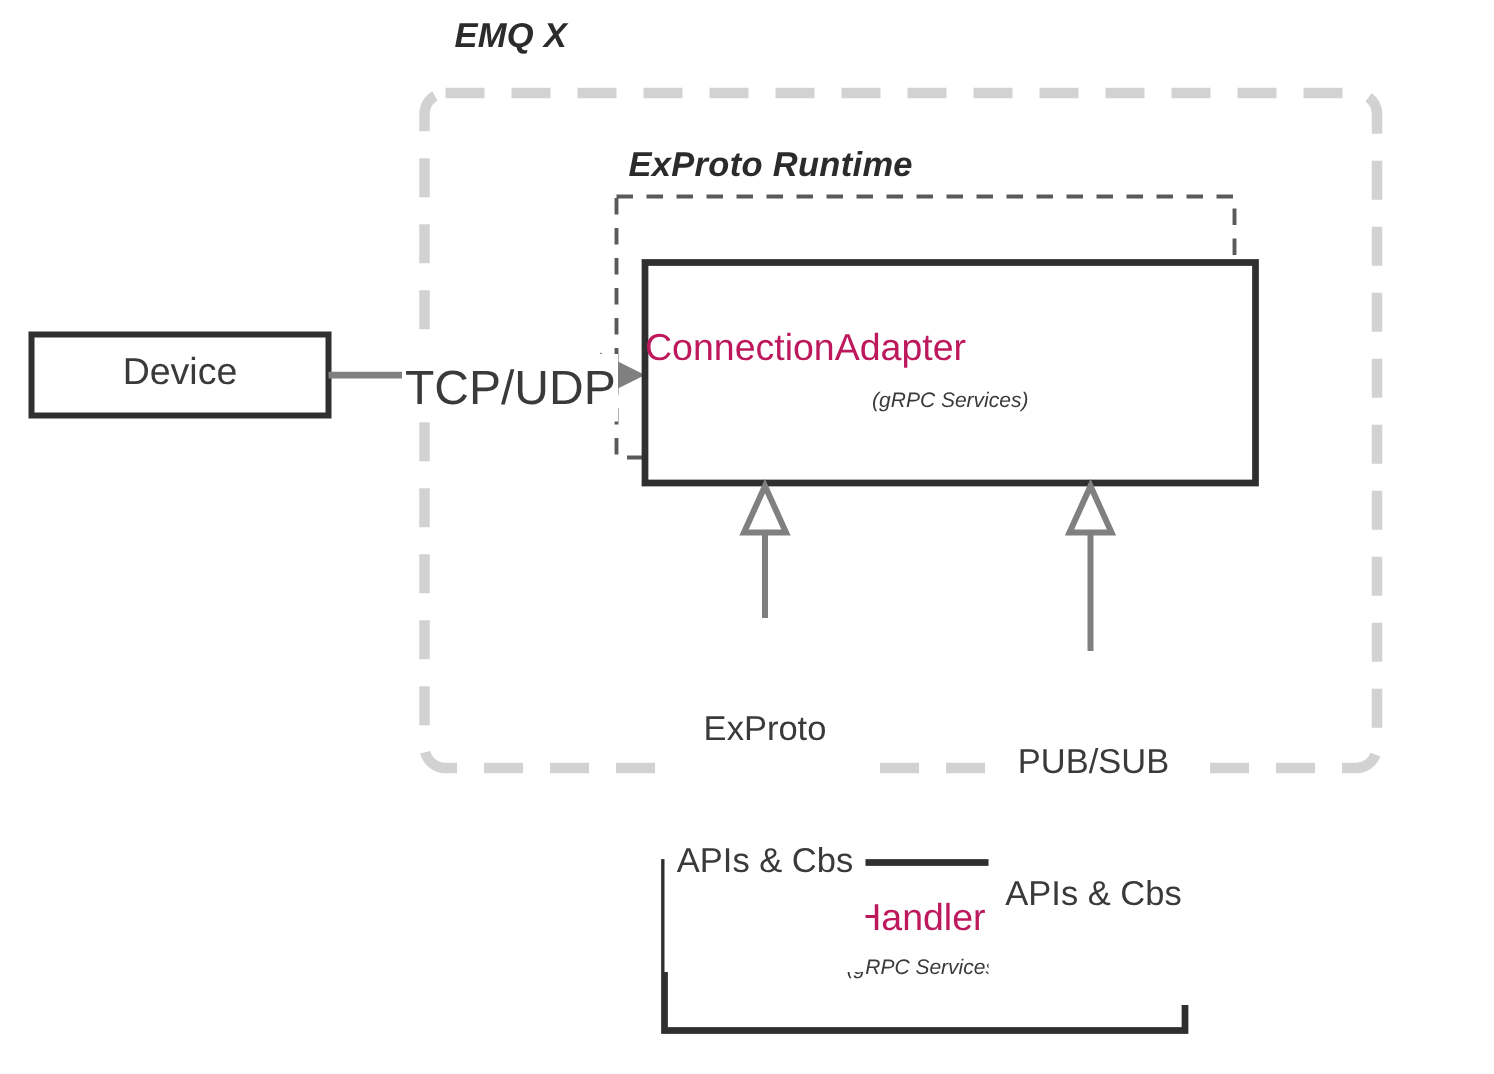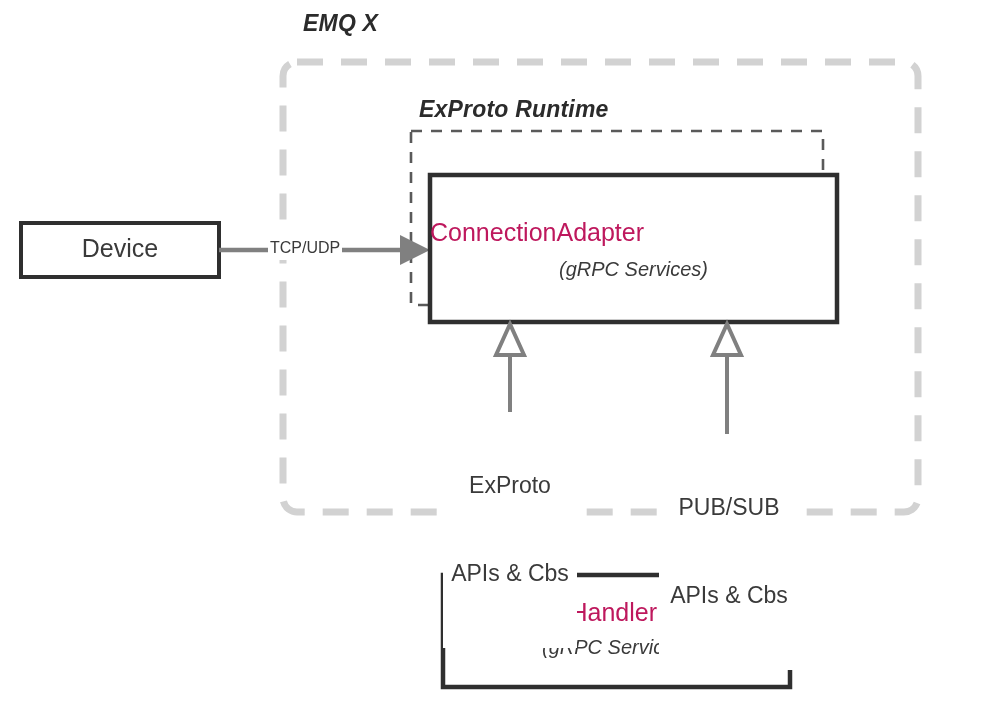--- a/index.html
+++ b/index.html
@@ -40,21 +40,21 @@
   #emqx-title { left: 303px; top: 10px; }
   #exproto-title { left: 419px; top: 96px; }
 
   
   .box-title {
     font-size: 25px;
     color: #be185d;
     text-align: left;
   }
   .box-sub {
-    font-size: 20px;
+    font-size: 14px;
     font-style: italic;
     color: #3a3a3a;
     text-align: center;
   }
   #device-label {
     left: 21px; top: 234px; width: 198px;
     text-align: center; font-size: 25px; color: #3a3a3a;
   }
   #adapter-title { left: 430px; top: 218px; width: 407px; }
   #adapter-sub   { left: 430px; top: 258px; width: 407px; }
@@ -65,21 +65,21 @@
   .edge-label {
     position: absolute;
     background: #ffffff;
     color: #3a3a3a;
     text-align: center;
     white-space: pre;
     line-height: 1.28;
   }
   #tcpudp-label {
     left: 268px; top: 236px;
-    font-size: 16px;
+    font-size: 32px;
     padding: 2px 2px;
   }
   #socket-label {
     left: 443px; top: 412px; width: 134px;
     font-size: 23px;
   }
   #pubsub-label {
     left: 659px; top: 434px; width: 140px;
     font-size: 23px;
   }

